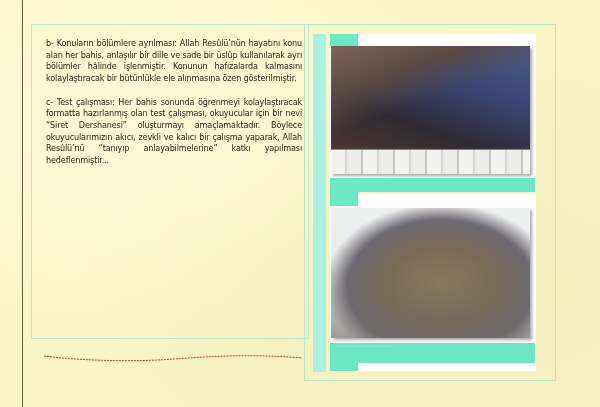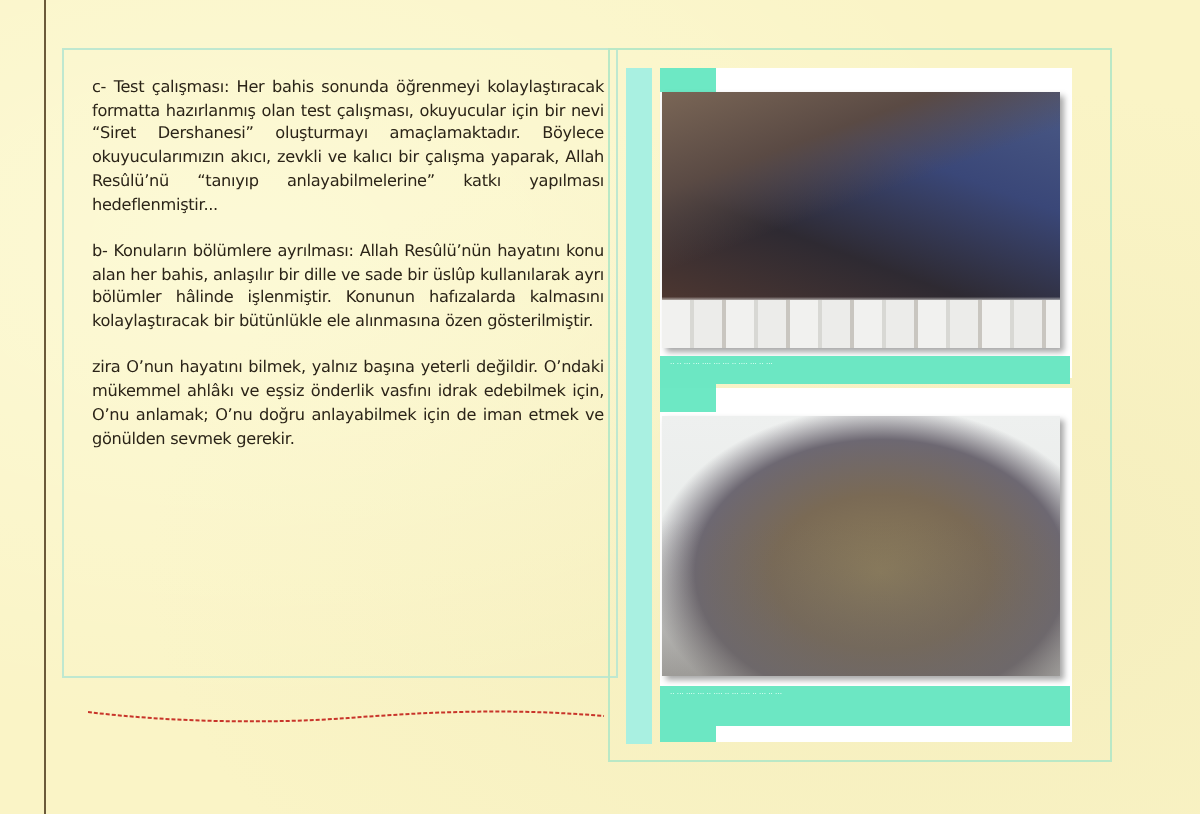--- a/index.html
+++ b/index.html
@@ -45,24 +45,23 @@
   .cap2b{left:330px;top:343px;width:28px;height:28px;background:#6ce7c3;position:absolute;}
 </style>
 </head>
 <body>
 
 <div class="bg-tex"></div>
 <div class="vline"></div>
 
 <div class="text-frame"></div>
 <div class="text-col">
+  <p>b- Konuların bölümlere ayrılması: Allah Resûlü’nün hayatını konu alan her bahis, anlaşılır bir dille ve sade bir üslûp kullanılarak ayrı bölümler hâlinde işlenmiştir. Konunun hafızalarda kalmasını kolaylaştıracak bir bütünlükle ele alınmasına özen gösterilmiştir.</p>
   <p>c- Test çalışması: Her bahis sonunda öğrenmeyi kolaylaştıracak formatta hazırlanmış olan test çalışması, okuyucular için bir nevi “Siret Dershanesi” oluşturmayı amaçlamaktadır. Böylece okuyucularımızın akıcı, zevkli ve kalıcı bir çalışma yaparak, Allah Resûlü’nü “tanıyıp anlayabilmelerine” katkı yapılması hedeflenmiştir...</p>
-  <p>b- Konuların bölümlere ayrılması: Allah Resûlü’nün hayatını konu alan her bahis, anlaşılır bir dille ve sade bir üslûp kullanılarak ayrı bölümler hâlinde işlenmiştir. Konunun hafızalarda kalmasını kolaylaştıracak bir bütünlükle ele alınmasına özen gösterilmiştir.</p>
   <p>
-    <span>zira O’nun hayatını bilmek, yalnız başına yeterli değildir. O’ndaki mükemmel ahlâkı ve eşsiz önderlik vasfını idrak edebilmek için, O’nu anlamak; O’nu doğru anlayabilmek için de iman etmek ve gönülden sevmek gerekir.</span>
   </p>
 </div>
 
 <svg class="squiggle" width="260" height="14">
   <path d="M0,4 C40,9 90,10 130,7 C170,4 210,2 258,6" fill="none" stroke="#c8342a" stroke-width="1" stroke-dasharray="2,1"></path>
 </svg>
 
 <div class="photo-frame"></div>
 <div class="strip"></div>
 

